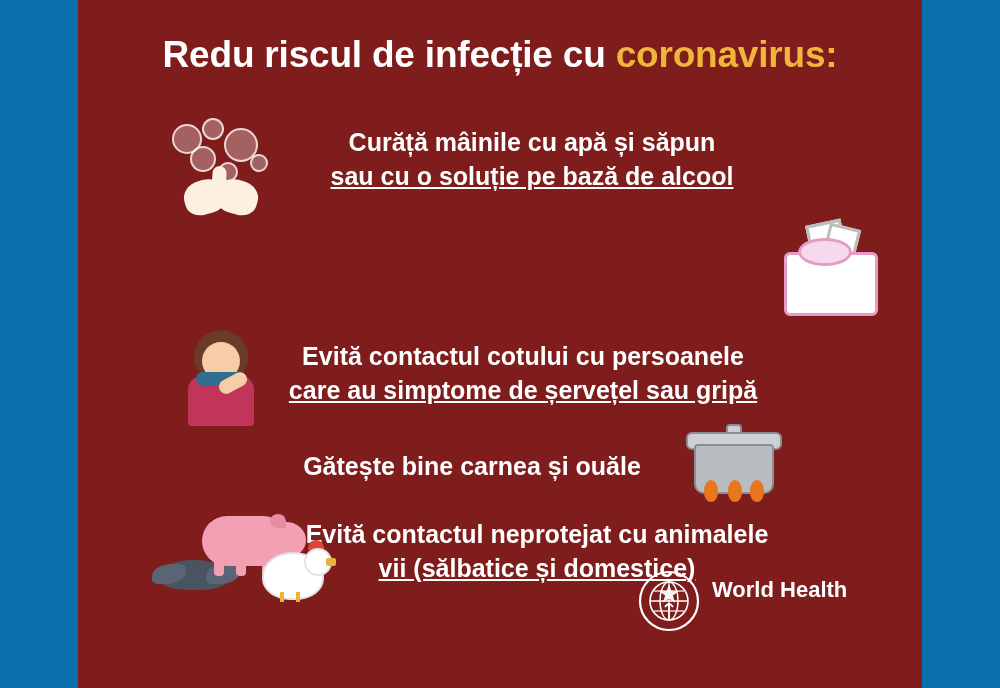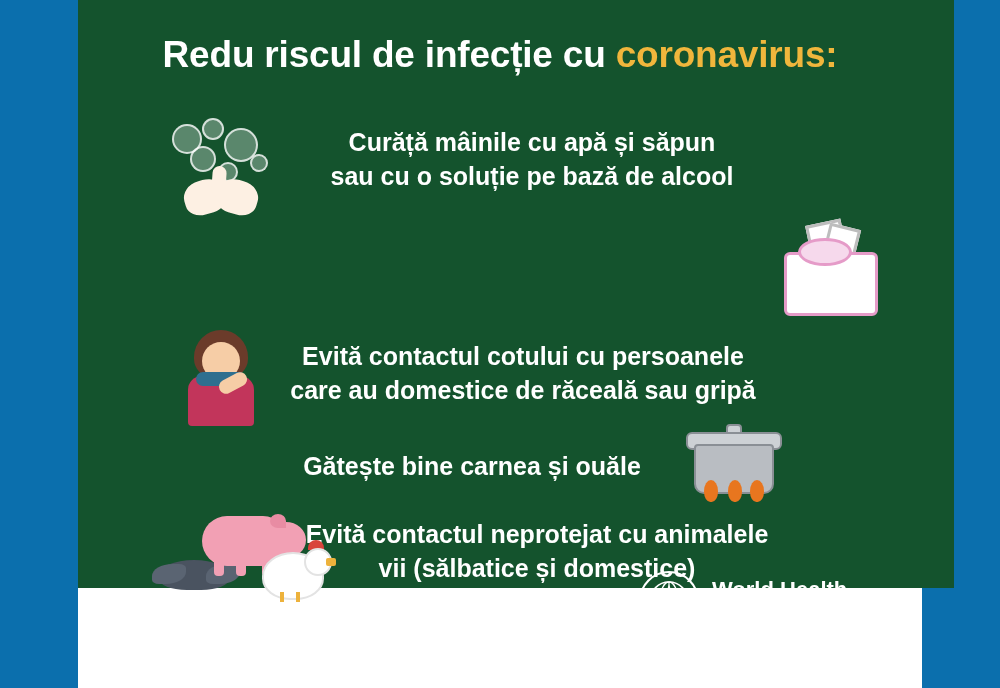--- a/index.html
+++ b/index.html
@@ -27,23 +27,22 @@
   }
   .band-right {
     position: absolute;
     right: 0; top: 0;
     width: 78px; height: 688px;
     background: #0b6fad;
   }
   .inner {
     position: absolute;
     left: 78px; top: 0;
-    width: 844px; height: 588px;
-    background: #14532d;
-    padding-left: 32px;
+    width: 844px; height: 688px;
+    background: #7f1d1d;
   }
   .title {
     position: absolute;
     left: 0; top: 34px;
     width: 844px;
     text-align: center;
     font-size: 37px;
     font-weight: bold;
     color: #ffffff;
     letter-spacing: -0.2px;
@@ -57,21 +56,21 @@
     left: 0;
   }
   .row-text {
     color: #ffffff;
     font-size: 25px;
     font-weight: bold;
     line-height: 1.34;
     text-align: center;
     white-space: nowrap;
   }
-  .row-text .l2 { display: block; }
+  .row-text .l2 { display: block; text-decoration: underline; }
 
   
   #row1 { top: 126px; }
   #row1 .row-text { padding-left: 64px; }
   #row2 { top: 240px; }
   #row2 .row-text { padding-right: 26px; }
   #row3 { top: 340px; }
   #row3 .row-text { padding-left: 46px; }
   #row4 { top: 450px; }
   #row4 .row-text { padding-right: 56px; }
@@ -187,21 +186,21 @@
     </div>
 
     <div class="row" id="row2">
       <div class="row-text">
       </div>
     </div>
 
     <div class="row" id="row3">
       <div class="row-text">
         <span>Evită contactul cotului cu persoanele</span>
-        <span class="l2">care au domestice de răceală sau gripă</span>
+        <span class="l2">care au simptome de șervețel sau gripă</span>
       </div>
     </div>
 
     <div class="row" id="row5">
       <div class="row-text">
         <span>Evită contactul neprotejat cu animalele</span>
         <span class="l2">vii (sălbatice și domestice)</span>
       </div>
     </div>
 
@@ -272,18 +271,17 @@
         <ellipse cx="31" cy="31" rx="9" ry="19" fill="none" stroke="#ffffff" stroke-width="1.4"></ellipse>
         <line x1="12" y1="31" x2="50" y2="31" stroke="#ffffff" stroke-width="1.4"></line>
         <line x1="16" y1="21" x2="46" y2="21" stroke="#ffffff" stroke-width="1.2"></line>
         <line x1="16" y1="41" x2="46" y2="41" stroke="#ffffff" stroke-width="1.2"></line>
         <line x1="31" y1="12" x2="31" y2="50" stroke="#ffffff" stroke-width="1.2"></line>
         <path d="M31 14 L33.4 21.2 L41 21.2 L34.8 25.6 L37.2 32.8 L31 28.4 L24.8 32.8 L27.2 25.6 L21 21.2 L28.6 21.2 Z" fill="#ffffff" opacity="0.95"></path>
         <path d="M31 50 L31 33 M27 37 q4 -6 8 0" fill="none" stroke="#ffffff" stroke-width="1.8"></path>
       </svg>
       <div class="who-text">
         <span>World Health</span><br>
-        <span>Organization</span>
       </div>
     </div>
 
   </div>
 </div>
 
 </body></html>

